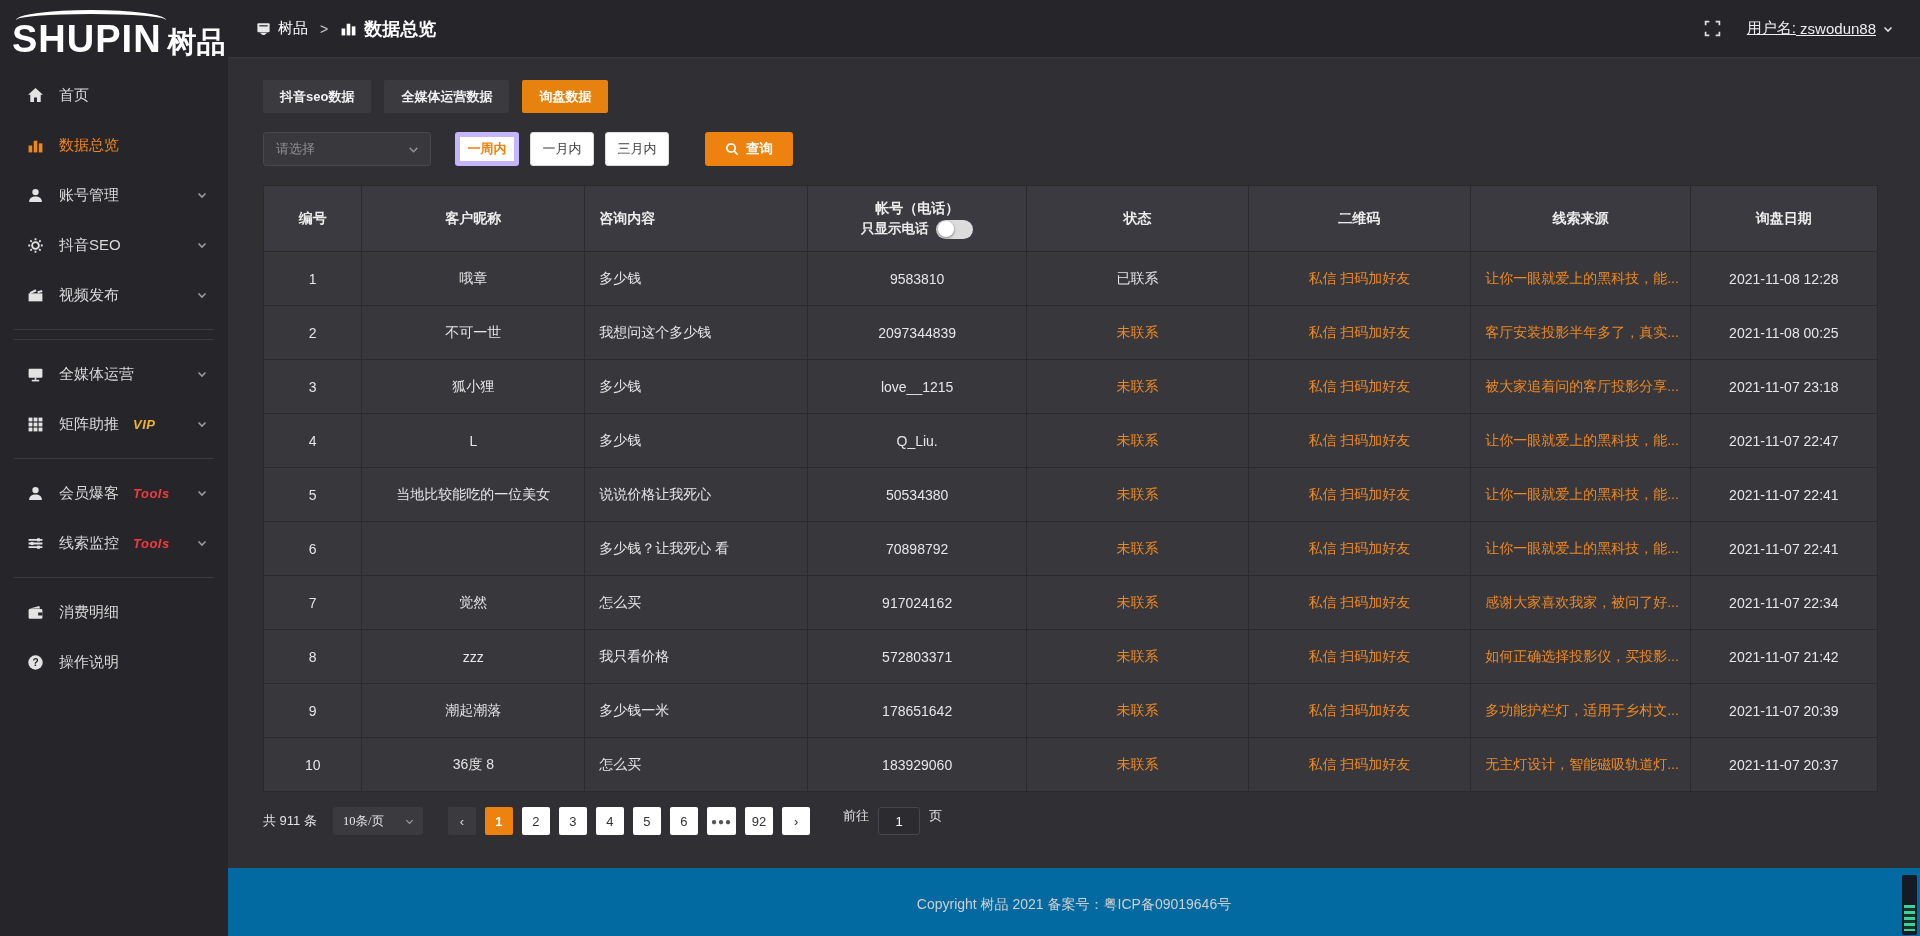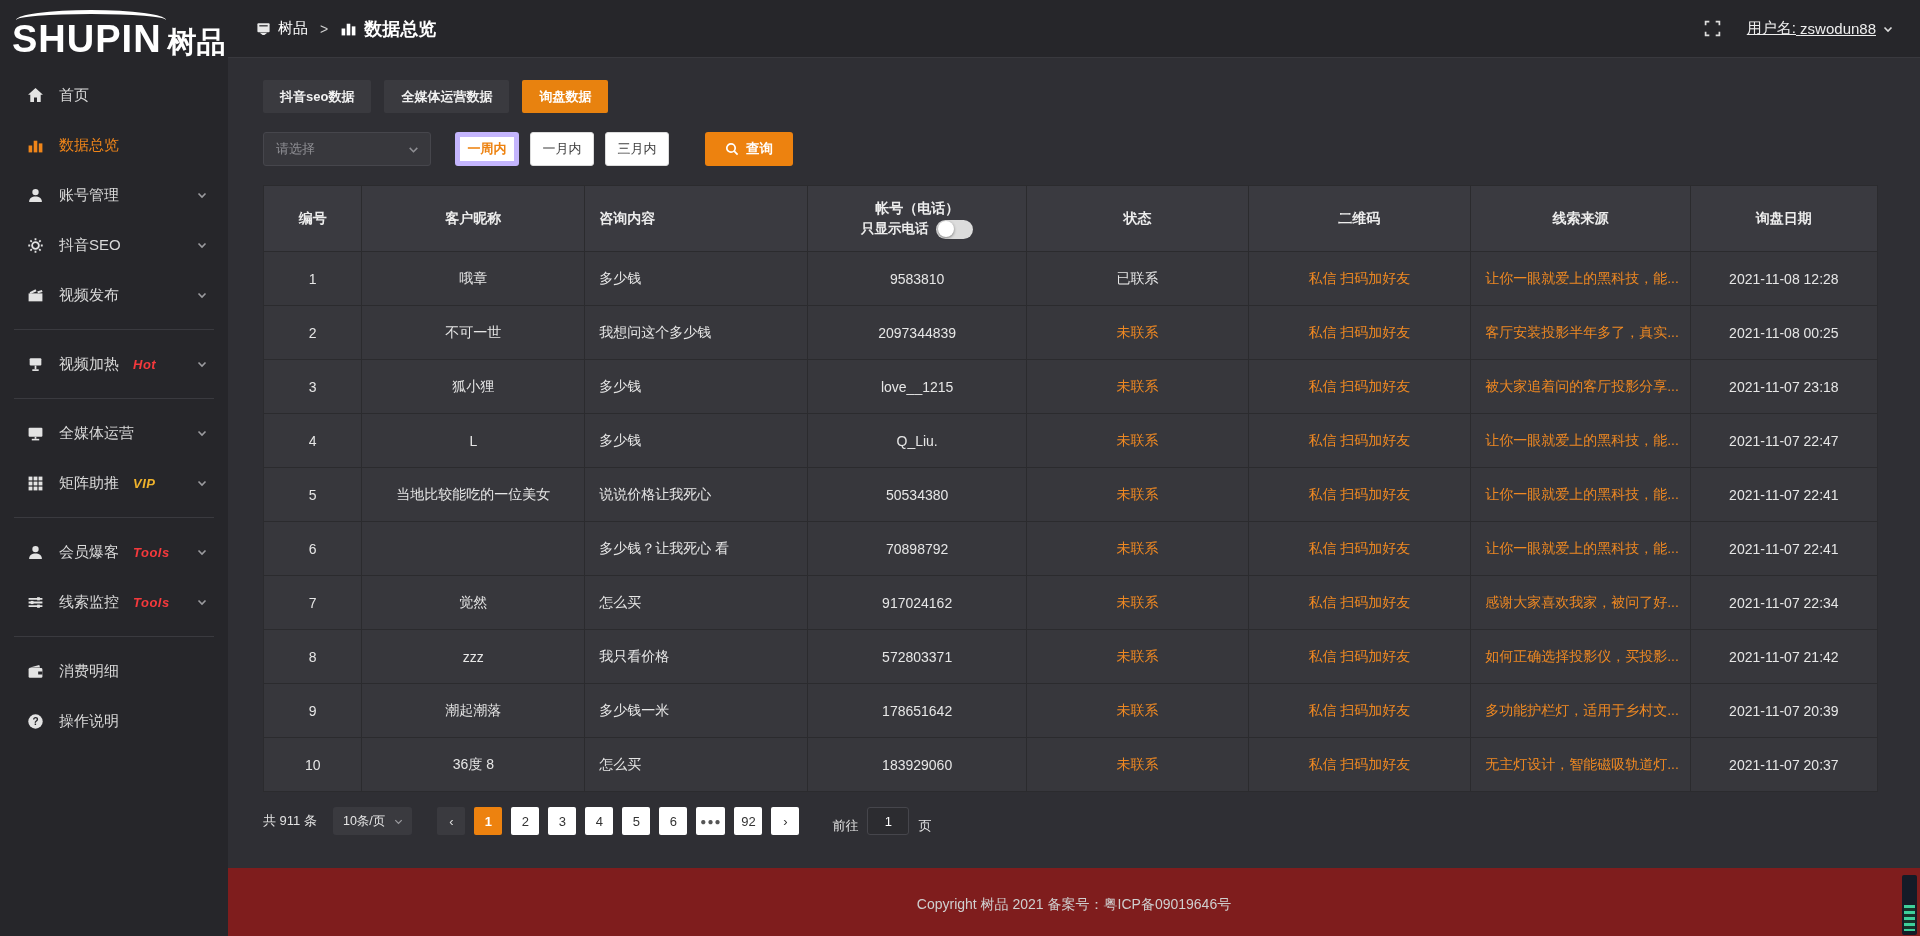--- a/index.html
+++ b/index.html
@@ -77,35 +77,35 @@
   .toggle::after { content:""; position:absolute; left:2px; top:1.5px; width:16px; height:16px; border-radius:50%;
     background:#fff; box-shadow:0 1px 3px rgba(0,0,0,.45); }
   .st-pending { color:#ee8822; }
   .st-done { color:#e6e6e6; }
   .cell-orange { color:#ee8822; cursor:pointer; }
 
   
   .pager { display:flex; align-items:center; margin-top:15px; gap:9px; }
   .pager-total { color:#e2e2e2; font-size:13px; margin-right:7px; }
   .size-select { height:28px; background:#3a3a3f; border-radius:3px; color:#e6e6e6; font-size:12.5px;
-    display:flex; align-items:center; padding:0 8px 0 10px; gap:8px; cursor:pointer; }
+    display:flex; align-items:center; padding:0 8px 0 10px; gap:20px; cursor:pointer;font-family:Liberation Serif, serif; }
   .size-select .chev { color:#9b9b9f; }
   .pg-btn { min-width:28px; height:28px; border:none; border-radius:2px; background:#fff; color:#333;
     font-size:13px; cursor:pointer; font-family:inherit; padding:0 4px; }
   .pg-btn.pg-active { background:#ed820f; color:#fff; font-weight:bold; }
   .pg-btn.pg-more { letter-spacing:1px; font-size:10px; color:#555; }
   .pg-nav { min-width:28px; height:28px; border:none; border-radius:2px; font-size:13px; cursor:pointer; font-family:inherit; }
   .pg-prev { background:#3a3a3f; color:#ddd; margin-left:16px; }
   .pg-next { background:#fff; color:#333; }
-  .goto { display:flex; align-items:flex-end; gap:9px; margin-left:24px; color:#e2e2e2; font-size:13px; }
+  .goto { display:flex; align-items:flex-start; gap:9px; margin-left:24px; color:#e2e2e2; font-size:13px; }
   .goto input { width:42px; height:28px; background:#2c2c30; border:1px solid #46464c; border-radius:3px;
     color:#fff; text-align:center; font-size:13px; font-family:inherit; }
 
   
-  .footer { height:68px; background:#7f1d1d; display:flex; justify-content:center; align-items:flex-start; padding-top:28px; }
+  .footer { height:68px; background:#0369a1; display:flex; justify-content:center; align-items:flex-start; padding-top:28px; }
   .footer-text { color:#cfcfcf; font-size:14px; }
 
   
   .corner-widget { position:absolute; right:3px; bottom:1px; width:15px; height:60px; background:#141b27;
     border-radius:2px; overflow:hidden; }
   .corner-widget .stripes { position:absolute; left:2px; right:2px; bottom:4px; height:26px;
     background:repeating-linear-gradient(180deg,#3ecf9a 0 3px,#173229 3px 6px); }
 
   svg { display:block; }
 </style>
@@ -184,36 +184,20 @@
         <span class="nav-label">视频发布</span>
         <span class="chev">
           <svg width="12" height="12" viewBox="0 0 12 12" fill="none" stroke="currentColor" stroke-width="1.6">
               <path d="M2.5 4.5 L6 8 L9.5 4.5"></path>
             </svg>
         </span>
       </div>
 
       <div class="nav-divider"></div>
 
-      <div class="nav-item">
-        <span class="ico">
-          <svg width="17" height="17" viewBox="0 0 16 16" fill="currentColor">
-              <rect x="2.5" y="2" width="11" height="7" rx="1"></rect>
-              <rect x="7.2" y="9" width="1.6" height="3.5"></rect>
-              <rect x="5" y="12.5" width="6" height="1.6"></rect>
-            </svg>
-        </span>
-        <span class="nav-label">视频加热</span>
-        <span class="badge badge-red">Hot</span>
-        <span class="chev">
-          <svg width="12" height="12" viewBox="0 0 12 12" fill="none" stroke="currentColor" stroke-width="1.6">
-              <path d="M2.5 4.5 L6 8 L9.5 4.5"></path>
-            </svg>
-        </span>
-      </div>
 
 
       <div class="nav-divider"></div>
 
       <div class="nav-item">
         <span class="ico">
           <svg width="17" height="17" viewBox="0 0 16 16" fill="currentColor">
               <rect x="1.5" y="2.5" width="13" height="8.5" rx="1"></rect>
               <rect x="7.2" y="11" width="1.6" height="2"></rect>
               <rect x="4.5" y="13" width="7" height="1.5"></rect>

